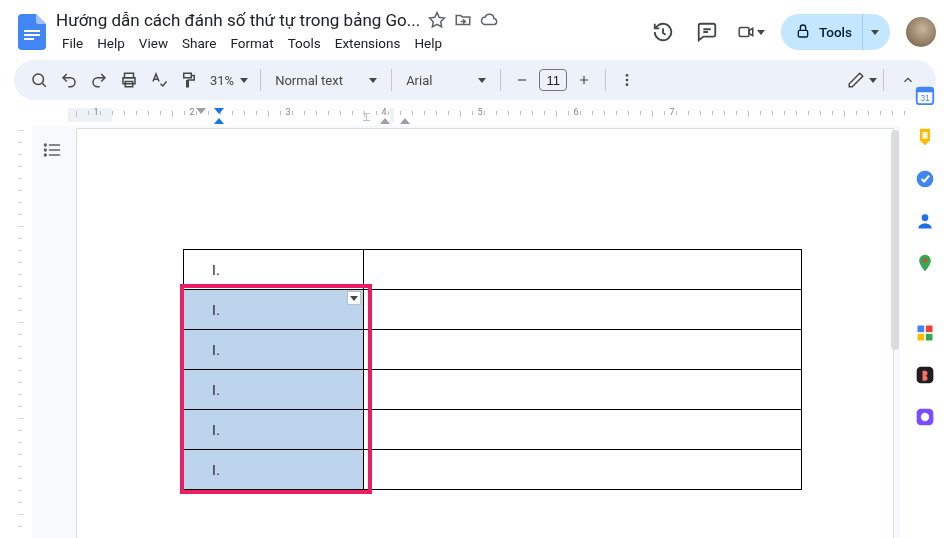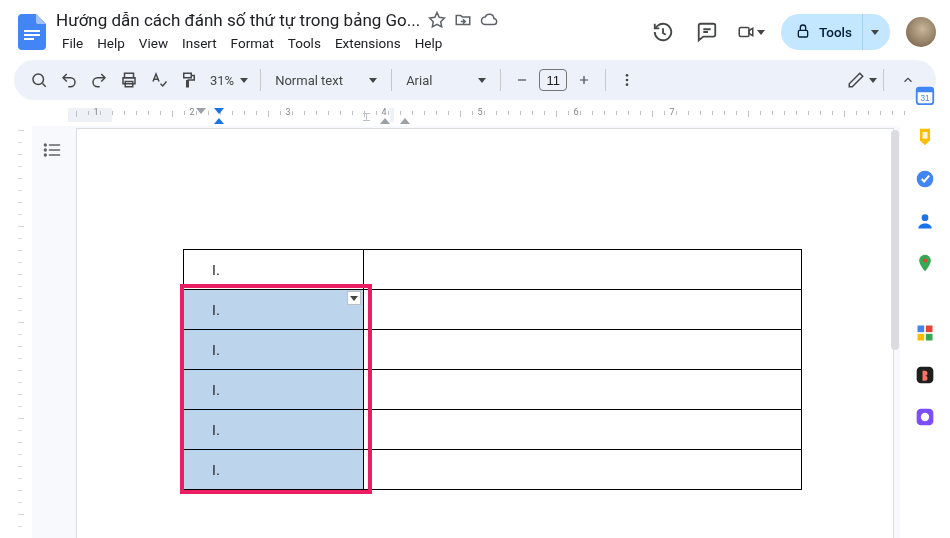--- a/index.html
+++ b/index.html
@@ -134,21 +134,21 @@
             <svg width="18" height="18" viewBox="0 0 24 24" fill="none" stroke="#5f6368" stroke-width="2">
               <path d="M7 18a5 5 0 0 1 0-10 6 6 0 0 1 11.5 2A4 4 0 0 1 18 18H7z"></path>
             </svg>
           </span>
       </div>
     </div>
     <div class="menu-row">
       <span class="menu-item">File</span>
       <span class="menu-item">Help</span>
       <span class="menu-item">View</span>
-      <span class="menu-item">Insert</span>
+      <span class="menu-item">Share</span>
       <span class="menu-item">Format</span>
       <span class="menu-item">Tools</span>
       <span class="menu-item">Extensions</span>
       <span class="menu-item">Help</span>
     </div>
   </div>
   <div class="header-right">
     <span class="hr-btn">
         <svg width="22" height="22" viewBox="0 0 24 24" fill="none" stroke="#444746" stroke-width="2">
           <path d="M3 12a9 9 0 1 0 3-6.7L3 8"></path>

